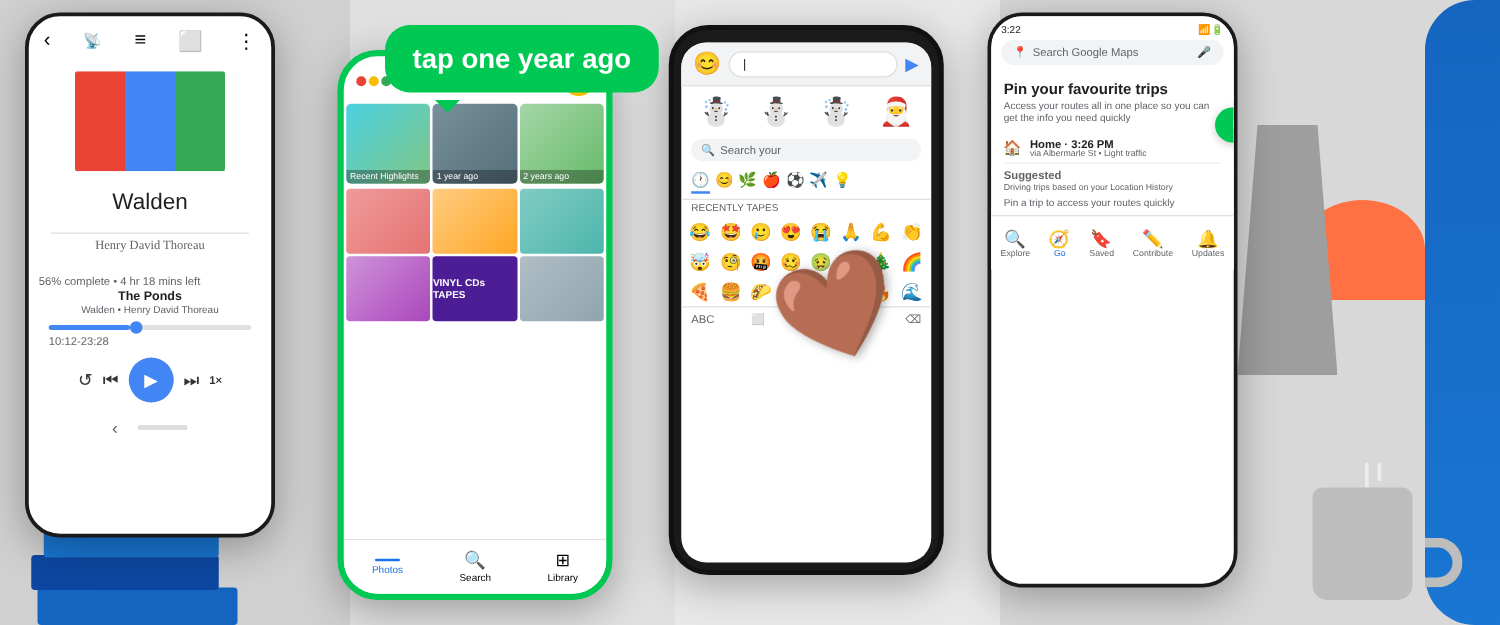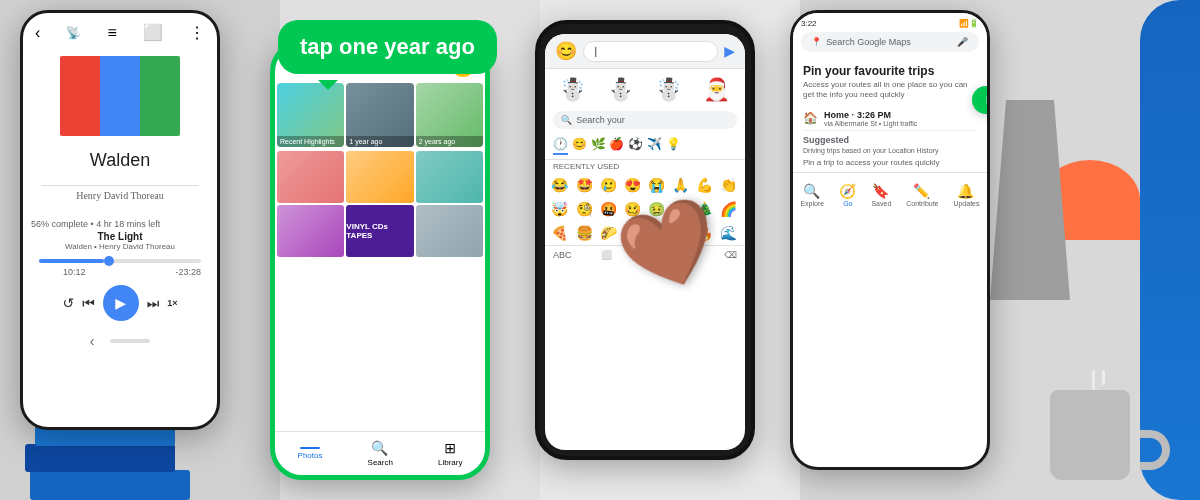--- a/index.html
+++ b/index.html
@@ -131,25 +131,23 @@
       position: absolute;
       top: -3px;
       left: 40%;
       width: 10px;
       height: 10px;
       background: #4285f4;
       border-radius: 50%;
     }
     .time-row {
       display: flex;
-      justify-content: space-between;
       padding: 0 8px;
       font-size: 9px;
       color: #5f6368;
-      margin-left: 24px;
     }
     .controls-row {
       display: flex;
       justify-content: center;
       align-items: center;
       gap: 8px;
       margin: 8px 0;
     }
     .ctrl-icon {
       font-size: 14px;
@@ -272,21 +270,21 @@
       width: 20px;
       height: 2px;
       background: #1a73e8;
       border-radius: 1px;
     }
 
     
     .speech-bubble {
       position: absolute;
       top: 20px;
-      left: 278px;
+      left: 308px;
       background: #00c853;
       border-radius: 20px;
       padding: 14px 22px;
       color: white;
       font-size: 22px;
       font-weight: 700;
       z-index: 10;
       white-space: nowrap;
     }
     .speech-bubble::after {
@@ -637,21 +635,21 @@
     <div class="book-cover">
       <div class="book-cover-stripe book-cover-red"></div>
       <div class="book-cover-stripe book-cover-blue"></div>
       <div class="book-cover-stripe book-cover-green"></div>
     </div>
 
     <div class="book-title">Walden</div>
     <div class="book-author-line">Henry David Thoreau</div>
     <div class="book-progress">56% complete • 4 hr 18 mins left</div>
 
-    <div class="book-track">The Light</div>
+    <div class="book-track">The Ponds</div>
     <div class="book-subtitle">Walden • Henry David Thoreau</div>
 
     <div class="progress-bar-wrap">
       <div class="progress-bar-fill"></div>
       <div class="progress-bar-dot"></div>
     </div>
     <div class="time-row">
       <span>10:12</span>
       <span>-23:28</span>
     </div>
@@ -749,21 +747,21 @@
     <div class="emoji-tab-bar">
       <span class="emoji-tab-active">🕐</span>
       <span>😊</span>
       <span>🌿</span>
       <span>🍎</span>
       <span>⚽</span>
       <span>✈️</span>
       <span>💡</span>
     </div>
 
-    <div class="emoji-section-label">RECENTLY USED</div>
+    <div class="emoji-section-label">RECENTLY TAPES</div>
 
     <div class="emoji-grid">
       <span class="emoji-cell">😂</span>
       <span class="emoji-cell">🤩</span>
       <span class="emoji-cell">🥲</span>
       <span class="emoji-cell">😍</span>
       <span class="emoji-cell">😭</span>
       <span class="emoji-cell">🙏</span>
       <span class="emoji-cell">💪</span>
       <span class="emoji-cell">👏</span>

